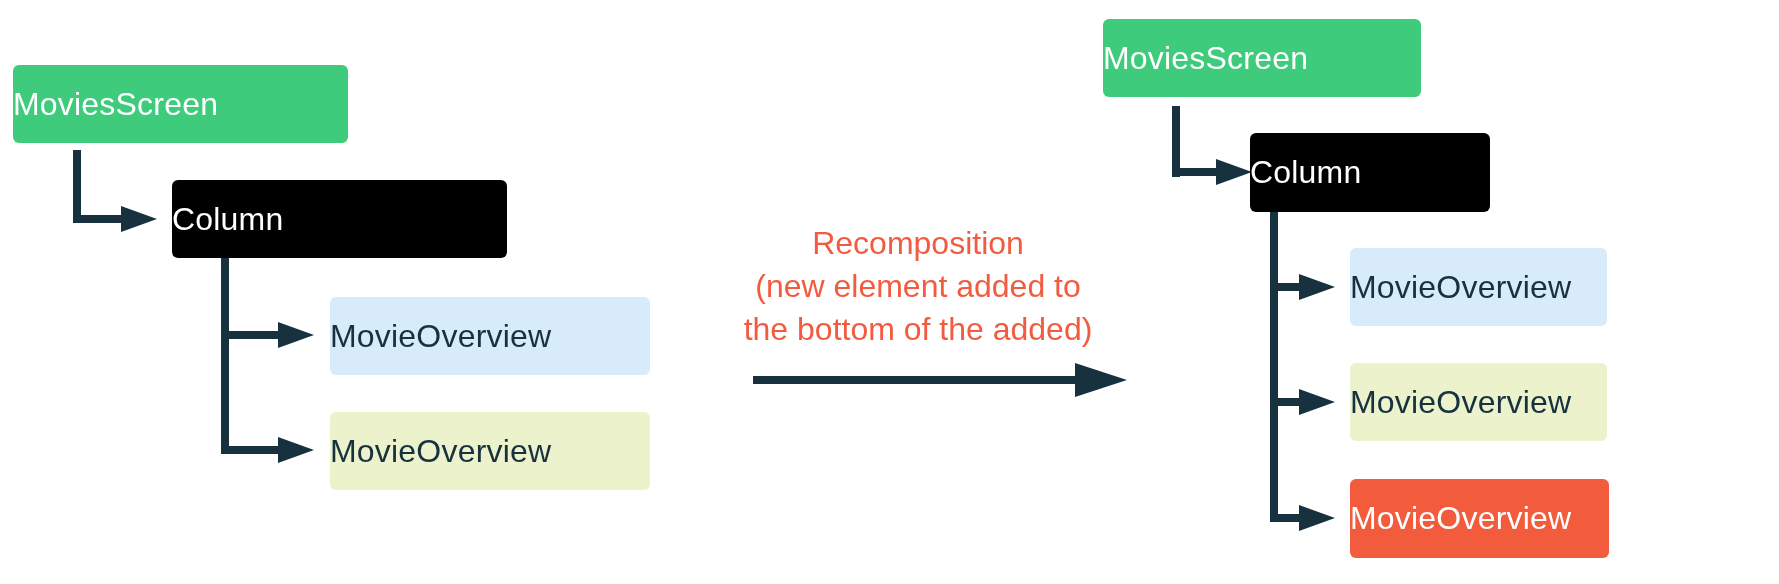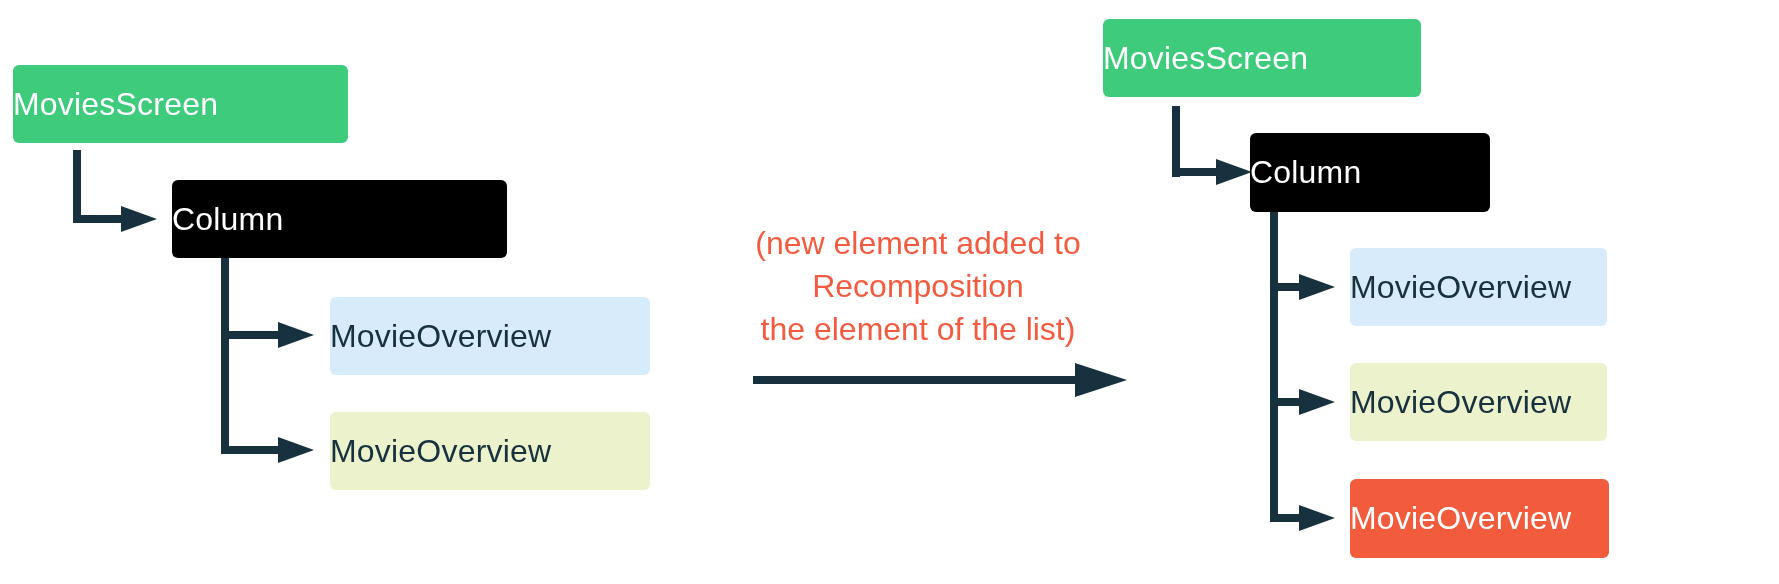--- a/index.html
+++ b/index.html
@@ -122,23 +122,23 @@
 
     <div class="node lblue b-child1">
       <span>MovieOverview</span>
     </div>
     <div class="node lgreen b-child2">
       <span>MovieOverview</span>
     </div>
   </div>
 
   <div class="annotation">
+    <div>Recomposition</div>
     <div>(new element added to</div>
-    <div>Recomposition</div>
-    <div>the element of the list)</div>
+    <div>the bottom of the added)</div>
   </div>
   <div class="hline mid-h"></div>
   <div class="tri-right big mid-a"></div>
 
   <div>
     <div class="node green a-root">
       <span>MoviesScreen</span>
     </div>
 
     <div class="vline a-elbow-v"></div>

